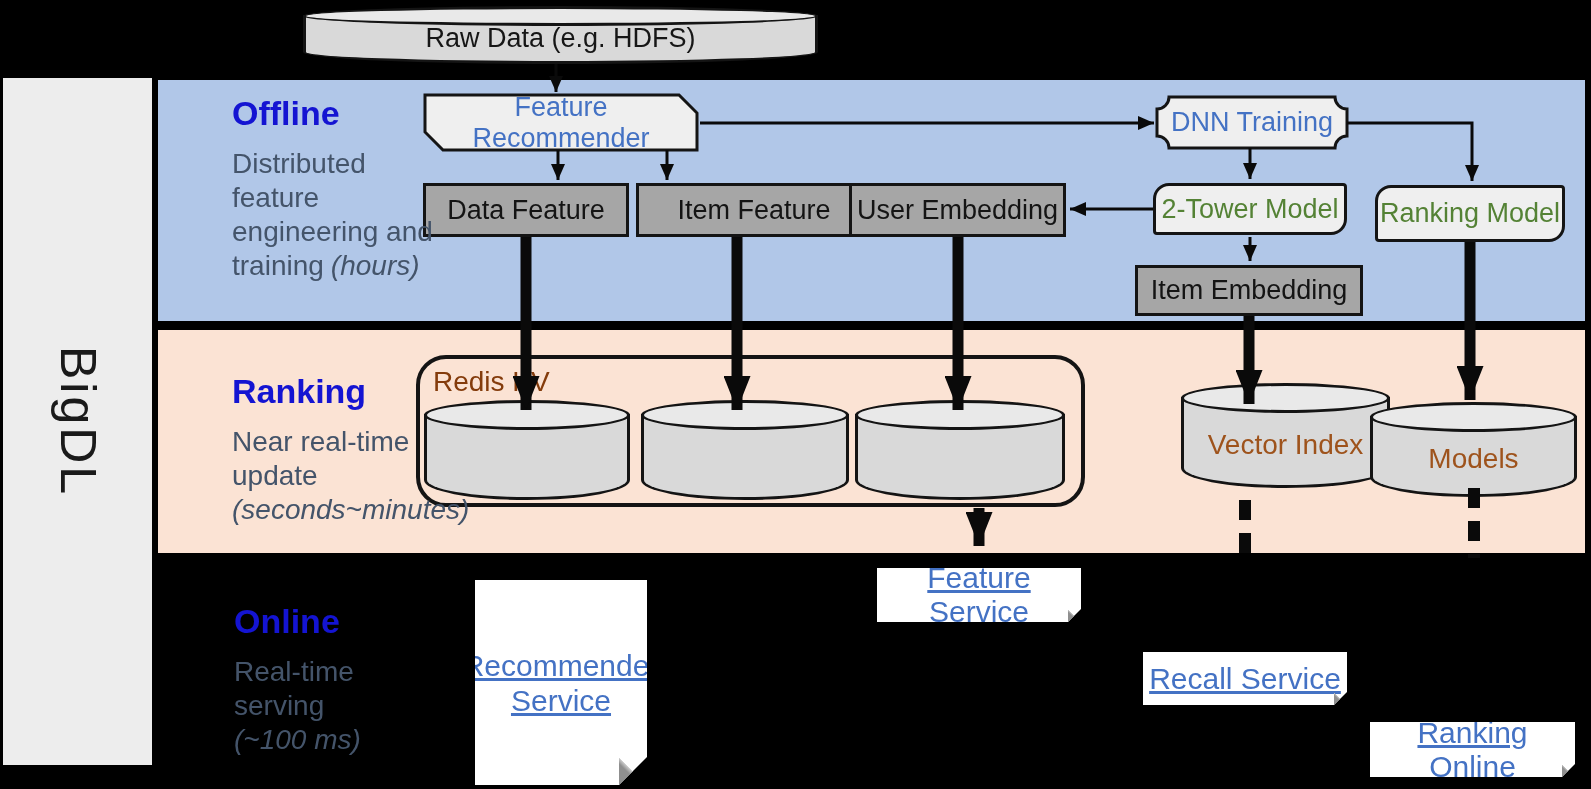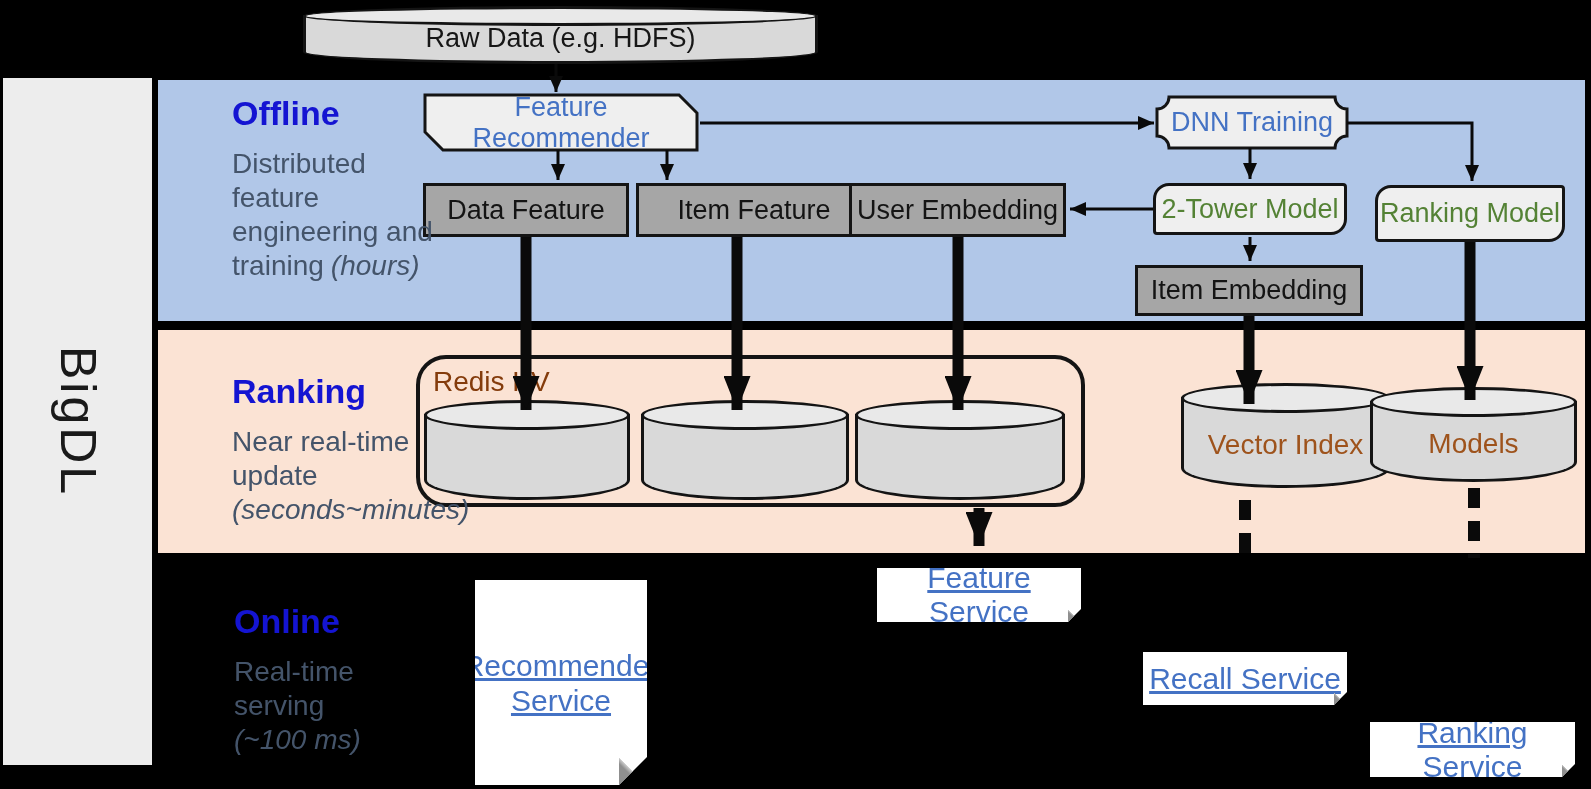--- a/index.html
+++ b/index.html
@@ -49,21 +49,21 @@
   .cyl-label{position:absolute;left:0;right:0;top:18px;bottom:0;display:flex;align-items:center;
              justify-content:center;font-size:28px;color:var(--cyl_brown);}
   #raw-cyl{left:303px;top:6px;width:515px;height:58px;}
   #raw-cyl .cyl-top{height:20px;}
   #raw-cyl .cyl-body{top:9px;border-radius:0 0 50% 50% / 0 0 12px 12px;}
   #raw-cyl .cyl-label{top:6px;color:#161616;font-size:27px;}
   #redis-cyl-1{left:424px;top:400px;width:206px;height:100px;}
   #redis-cyl-2{left:641px;top:400px;width:208px;height:100px;}
   #redis-cyl-3{left:855px;top:400px;width:210px;height:100px;}
   #vector-cyl{left:1141px;top:383px;width:209px;height:105px;margin-left:40px;}
-  #models-cyl{left:1370px;top:387px;width:207px;height:95px;}
+  #models-cyl{left:1370px;top:402px;width:207px;height:95px;}
 
   
   #redis-box{position:absolute;left:416px;top:355px;width:669px;height:152px;
              border:4px solid var(--outline);border-radius:30px;box-sizing:border-box;}
   #redis-label{position:absolute;left:433px;top:366px;font-size:28px;color:var(--redis_brown);}
 
   
   .doc{position:absolute;background:#fff;color:var(--doc_text);display:flex;align-items:center;
        justify-content:center;text-align:center;font-size:30px;
        clip-path:polygon(0 0,100% 0,100% calc(100% - var(--fold)),calc(100% - var(--fold)) 100%,0 100%);text-decoration:underline;}
@@ -124,21 +124,21 @@
   <div class="doc" id="svc-recommender">
     <span>Recommender Service</span>
   </div>
   <div class="doc" id="svc-feature">
     <span>Feature Service</span>
   </div>
   <div class="doc" id="svc-recall">
     <span>Recall Service</span>
   </div>
   <div class="doc" id="svc-ranking">
-    <span>Ranking Service</span>
+    <span>Ranking Online</span>
   </div>
 
   <svg class="overlay" width="1591" height="789" viewBox="0 0 1591 789">
     <defs>
       <marker id="mthin" markerUnits="userSpaceOnUse" markerWidth="16" markerHeight="14" refX="16" refY="7" orient="auto">
           <path d="M0,0 L16,7 L0,14 Z" fill="#0a0a0a"></path>
         </marker>
       <marker id="mthick" markerUnits="userSpaceOnUse" markerWidth="34" markerHeight="27" refX="34" refY="13.5" orient="auto">
           <path d="M0,0 L34,13.5 L0,27 Z" fill="#0a0a0a"></path>
         </marker>

